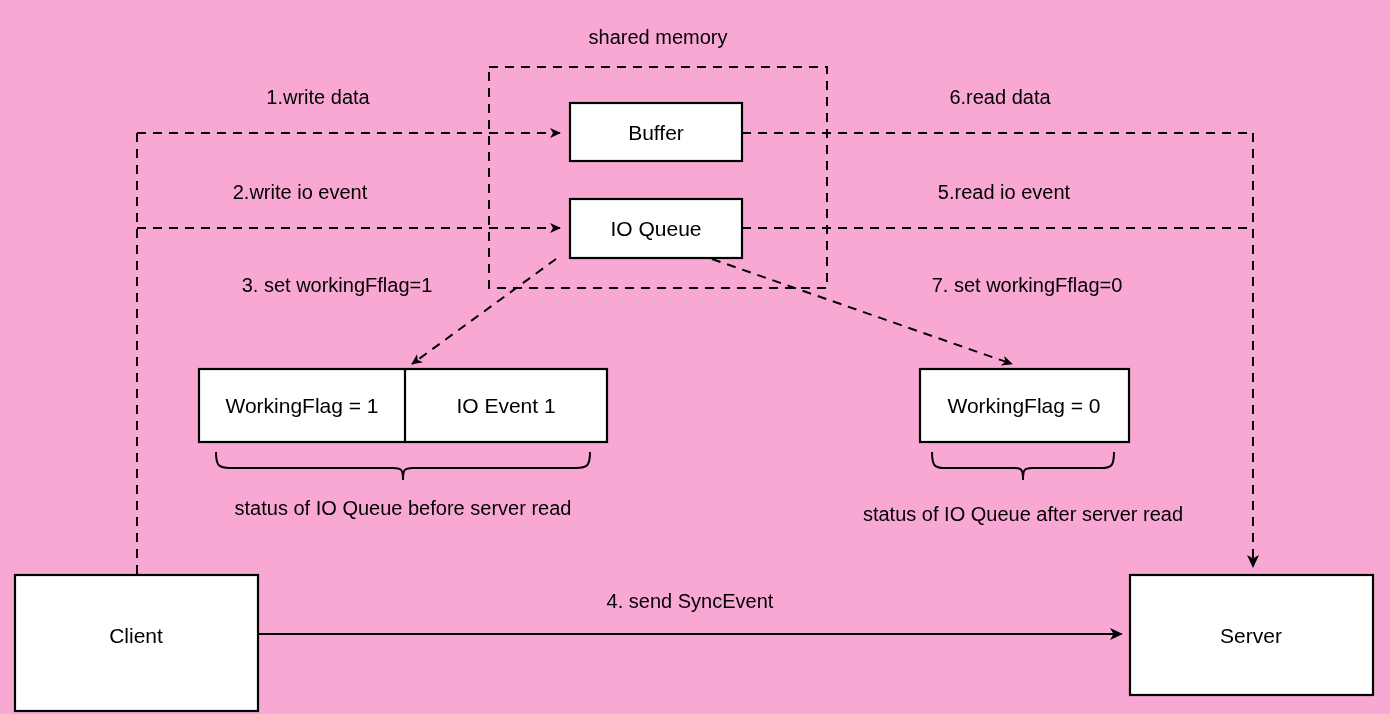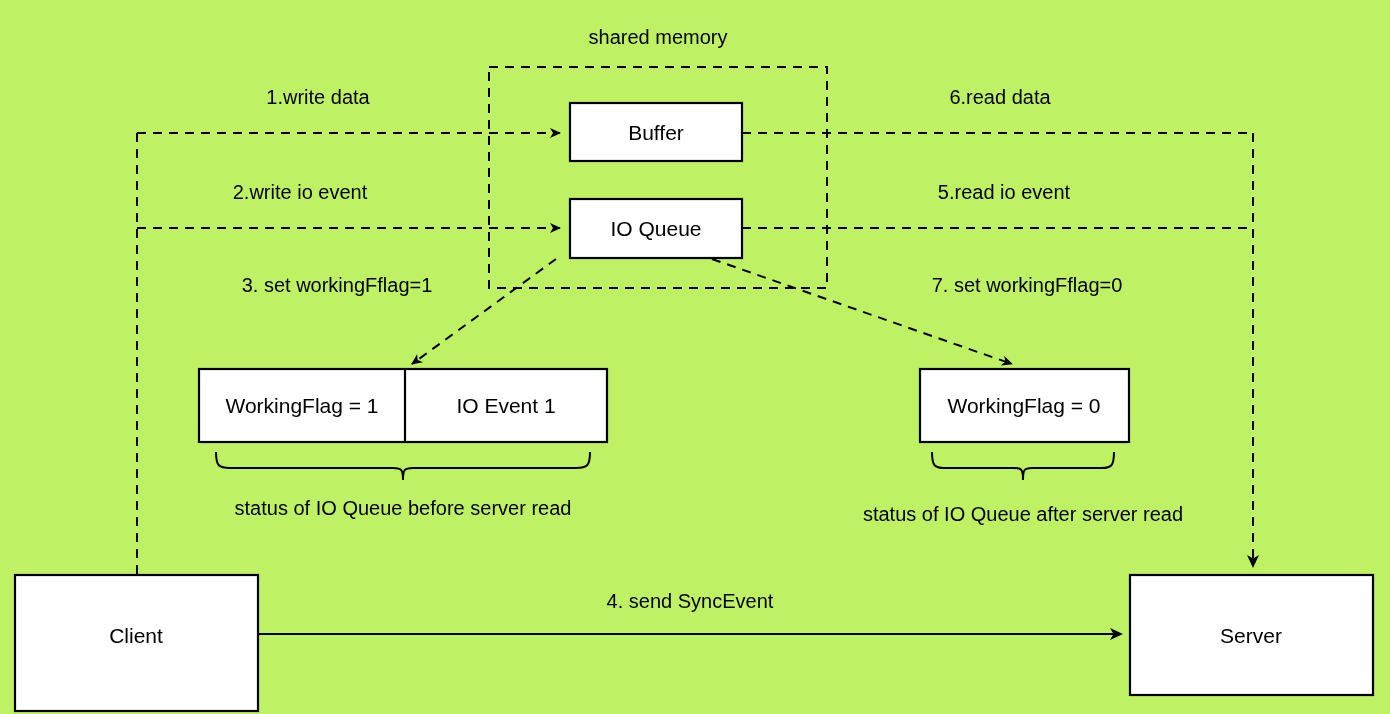--- a/index.html
+++ b/index.html
@@ -1,18 +1,18 @@
 <!DOCTYPE html>
 <html><head>
 <meta charset="utf-8">
 <style>
   html,body{margin:0;padding:0;background:#ffffff;}
   body{width:1390px;height:714px;overflow:hidden;
        font-family:"Liberation Sans","DejaVu Sans",sans-serif;}
-  #stage{position:relative;width:1390px;height:714px;background:#bef264;}
+  #stage{position:relative;width:1390px;height:714px;background:#f9a8d4;}
   svg.diagram{position:absolute;top:0;left:0;width:1390px;height:714px;}
   .box-fill{fill:#ffffff;stroke:#000000;stroke-width:2.2;}
   .dash-region{fill:none;stroke:#000000;stroke-width:2;stroke-dasharray:9 7;}
   .dash-line{fill:none;stroke:#000000;stroke-width:2;stroke-dasharray:9 7;}
   .solid-line{fill:none;stroke:#000000;stroke-width:2.2;}
   .brace{fill:none;stroke:#000000;stroke-width:2;}
   text{fill:#000000;font-family:"Liberation Sans","DejaVu Sans",sans-serif;}
   .t-label{font-size:20px;}
   .t-box{font-size:21px;}
   .t-caption{font-size:20px;}

